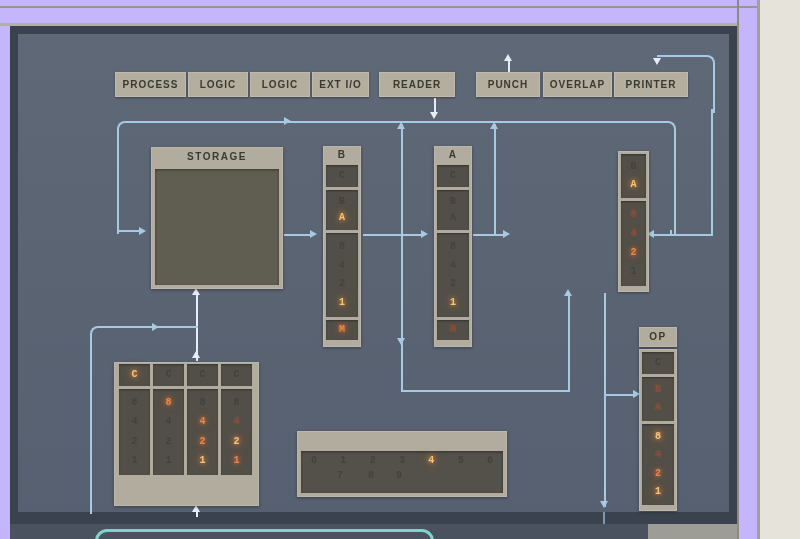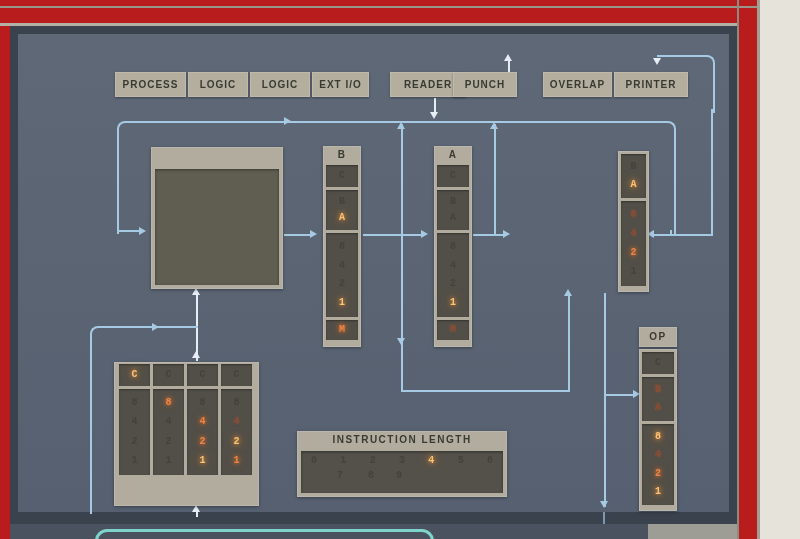--- a/index.html
+++ b/index.html
@@ -1,16 +1,16 @@
 <!DOCTYPE html>
 <html><head>
 <meta charset="utf-8">
 <style>
   html,body{margin:0;padding:0;background:#888;}
-  .stage{position:relative;width:800px;height:539px;background:#b91c1c;overflow:hidden;
+  .stage{position:relative;width:800px;height:539px;background:#c4b5fd;overflow:hidden;
          font-family:"Liberation Sans",sans-serif;}
   .bezel{position:absolute;left:10px;top:26px;width:727px;height:498px;background:#3a424d;}
   .face{position:absolute;left:18px;top:34px;width:711px;height:478px;
         background:linear-gradient(#5e6876,#566070);}
   
   .groove-top{position:absolute;left:0;top:6px;width:800px;height:2px;background:#99968b;}
   .frame-shadow-top{position:absolute;left:0;top:23px;width:737px;height:3px;background:#b3b0a5;}
   .frame-seam-right{position:absolute;left:737px;top:0;width:2px;height:539px;background:#8e8a80;}
   .groove-right{position:absolute;left:757px;top:0;width:3px;height:539px;background:#a29f94;}
   .frame-light-right{position:absolute;left:760px;top:0;width:40px;height:539px;background:#e5e3da;}
@@ -108,26 +108,27 @@
   <div class="tr tr-u w" style="left:192px;top:351px"></div>
   <div class="lcorner"></div>
   <div class="tr tr-r" style="left:152px;top:323px"></div>
   <div class="ln lnw" style="left:196px;top:511px;width:2px;height:6px"></div>
   <div class="tr tr-u w" style="left:192px;top:505px"></div>
 
   <div class="sbox" style="left:115px;width:71px">PROCESS</div>
   <div class="sbox" style="left:188px;width:60px">LOGIC</div>
   <div class="sbox" style="left:250px;width:60px">LOGIC</div>
   <div class="sbox" style="left:312px;width:57px">EXT I/O</div>
-  <div class="sbox" style="left:390px;width:76px">READER</div>
-  <div class="sbox" style="left:453px;width:64px">PUNCH</div>
+  <div class="sbox" style="left:379px;width:76px">READER</div>
+  <div class="sbox" style="left:476px;width:64px">PUNCH</div>
   <div class="sbox" style="left:614px;width:74px">PRINTER</div>
   <div class="sbox" style="left:543px;width:69px">OVERLAP</div>
 
   <div class="plate" style="left:151px;top:147px;width:132px;height:142px">
+    <div class="phead" style="line-height:20px">STORAGE</div>
     <div class="well" style="left:4px;top:22px;right:4px;bottom:4px;background:#605d51"></div>
   </div>
 
   <div class="plate" style="left:323px;top:146px;width:38px;height:201px">
     <div class="phead" style="line-height:17px">B</div>
     <div class="col">
       <div class="cellbox" style="height:22px">
         <span class="g" data-state="off">C</span>
       </div>
       <div class="cellbox" style="height:40px">
@@ -248,21 +249,20 @@
           <span class="g" data-state="off">8</span>
           <span class="g" data-state="dim">4</span>
           <span class="g" data-state="bright">2</span>
           <span class="g" data-state="lit">1</span>
         </div>
       </div>
     </div>
   </div>
 
   <div class="plate" style="left:297px;top:431px;width:210px;height:66px">
-    <div class="phead" style="line-height:18px">INSTRUCTION LENGTH</div>
     <div class="well" style="left:4px;top:20px;right:4px;bottom:4px;background:#53514a">
       <div style="display:flex;justify-content:space-between;align-items:center;height:20px;padding:0 10px">
         <span class="g" data-state="off">0</span>
         <span class="g" data-state="off">1</span>
         <span class="g" data-state="off">2</span>
         <span class="g" data-state="off">3</span>
         <span class="g" data-state="bright">4</span>
         <span class="g" data-state="off">5</span>
         <span class="g" data-state="off">6</span>
       </div>

